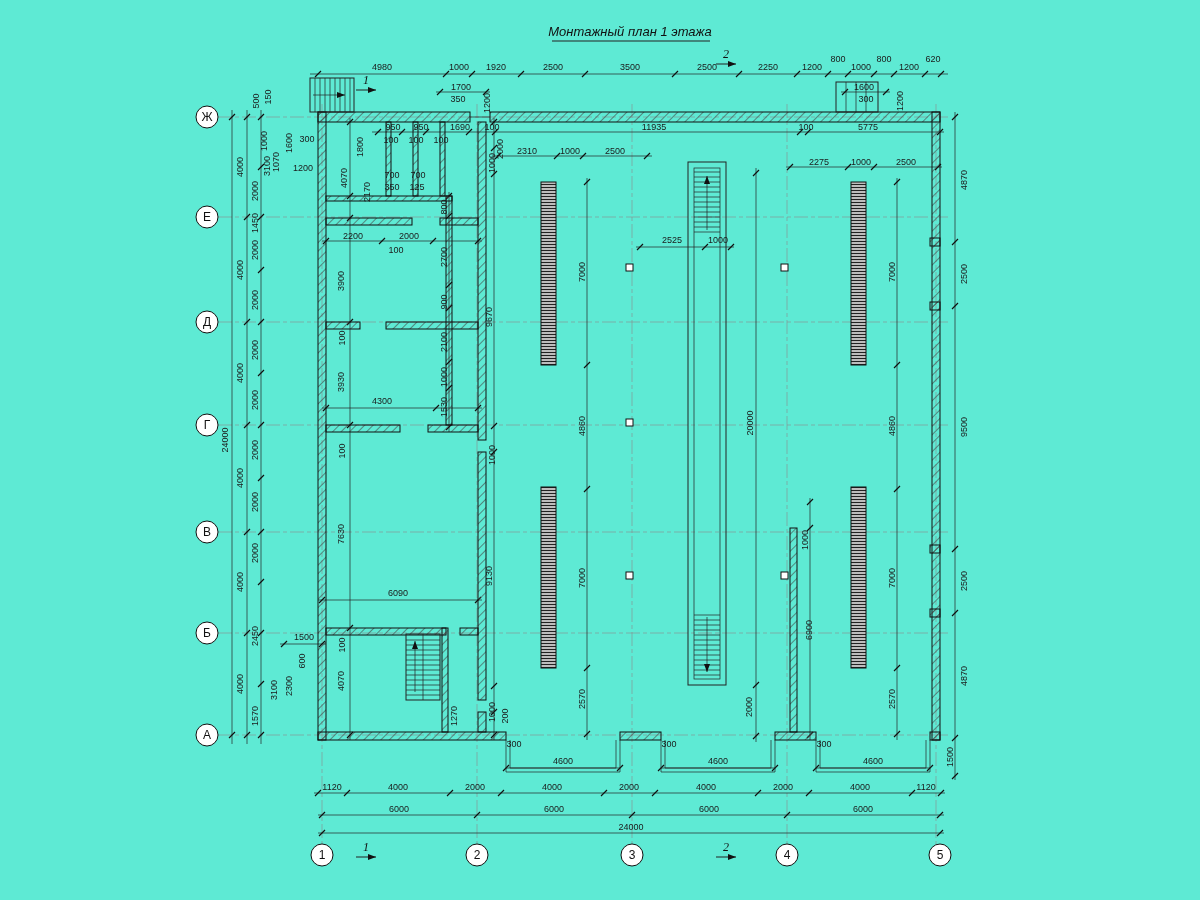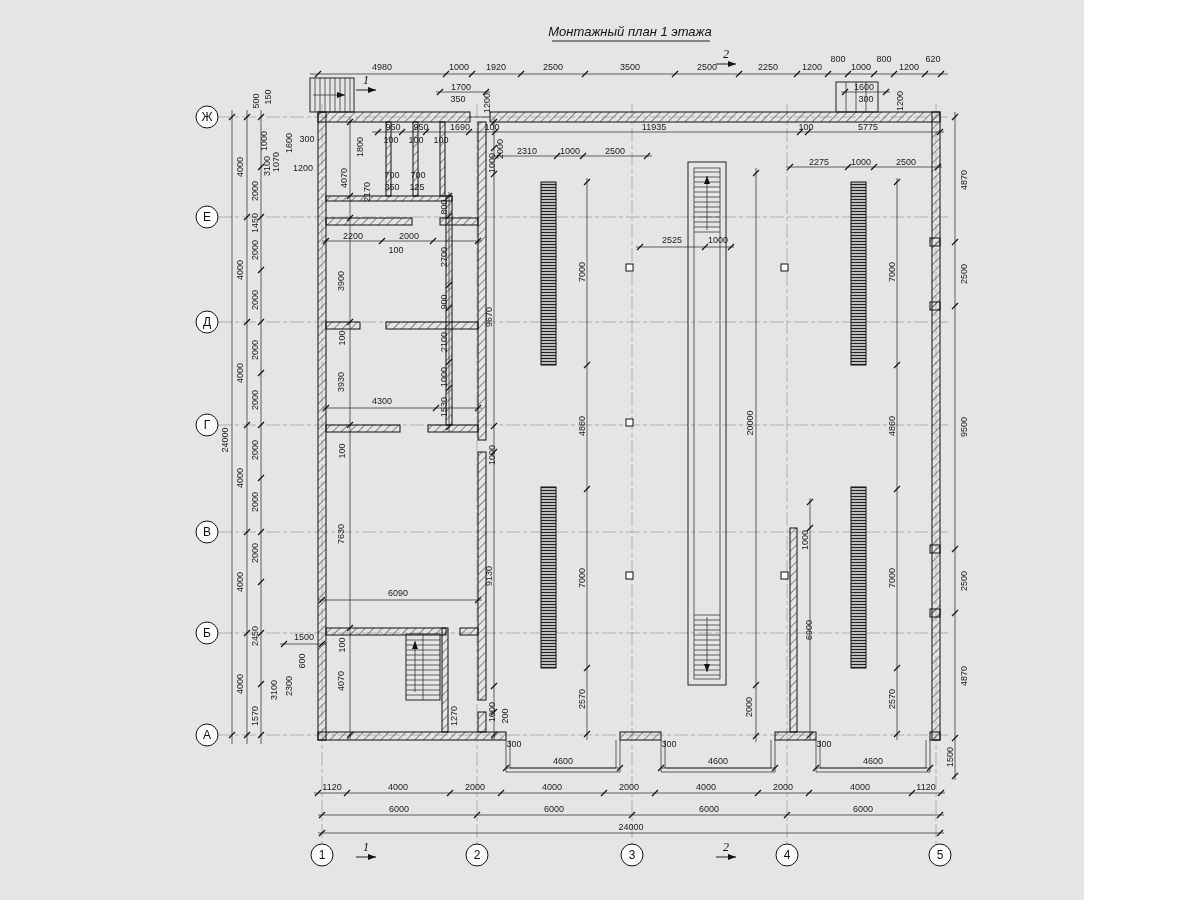--- a/index.html
+++ b/index.html
@@ -1,16 +1,16 @@
 <!DOCTYPE html>
 <html><head>
 <meta charset="utf-8">
 <style>
   html,body{margin:0;padding:0;background:#fff;}
-  .page{width:1084px;height:900px;background:#e5e5e5;position:relative;font-family:"Liberation Sans",sans-serif;}
+  .page{width:1200px;height:900px;background:#5eead4;position:relative;font-family:"Liberation Sans",sans-serif;}
   svg{display:block;}
   .dim{font:9px "Liberation Sans",sans-serif;fill:#1a1a1a;}
   .axisl{font:12px "Liberation Sans",sans-serif;fill:#111;}
   .sect{font:italic 12px "Liberation Serif",serif;fill:#111;}
   .ttl{font:italic 13px "Liberation Sans",sans-serif;fill:#111;}
   .thin{stroke:#222;stroke-width:0.7;fill:none;}
   .thin2{stroke:#222;stroke-width:1;fill:none;}
   .wall{fill:url(#hatch);stroke:#111;stroke-width:1;}
   .dark{fill:url(#dense);stroke:#111;stroke-width:1;}
   .grid{stroke:#8a8a8a;stroke-width:0.6;stroke-dasharray:14 3 4 3;fill:none;}

